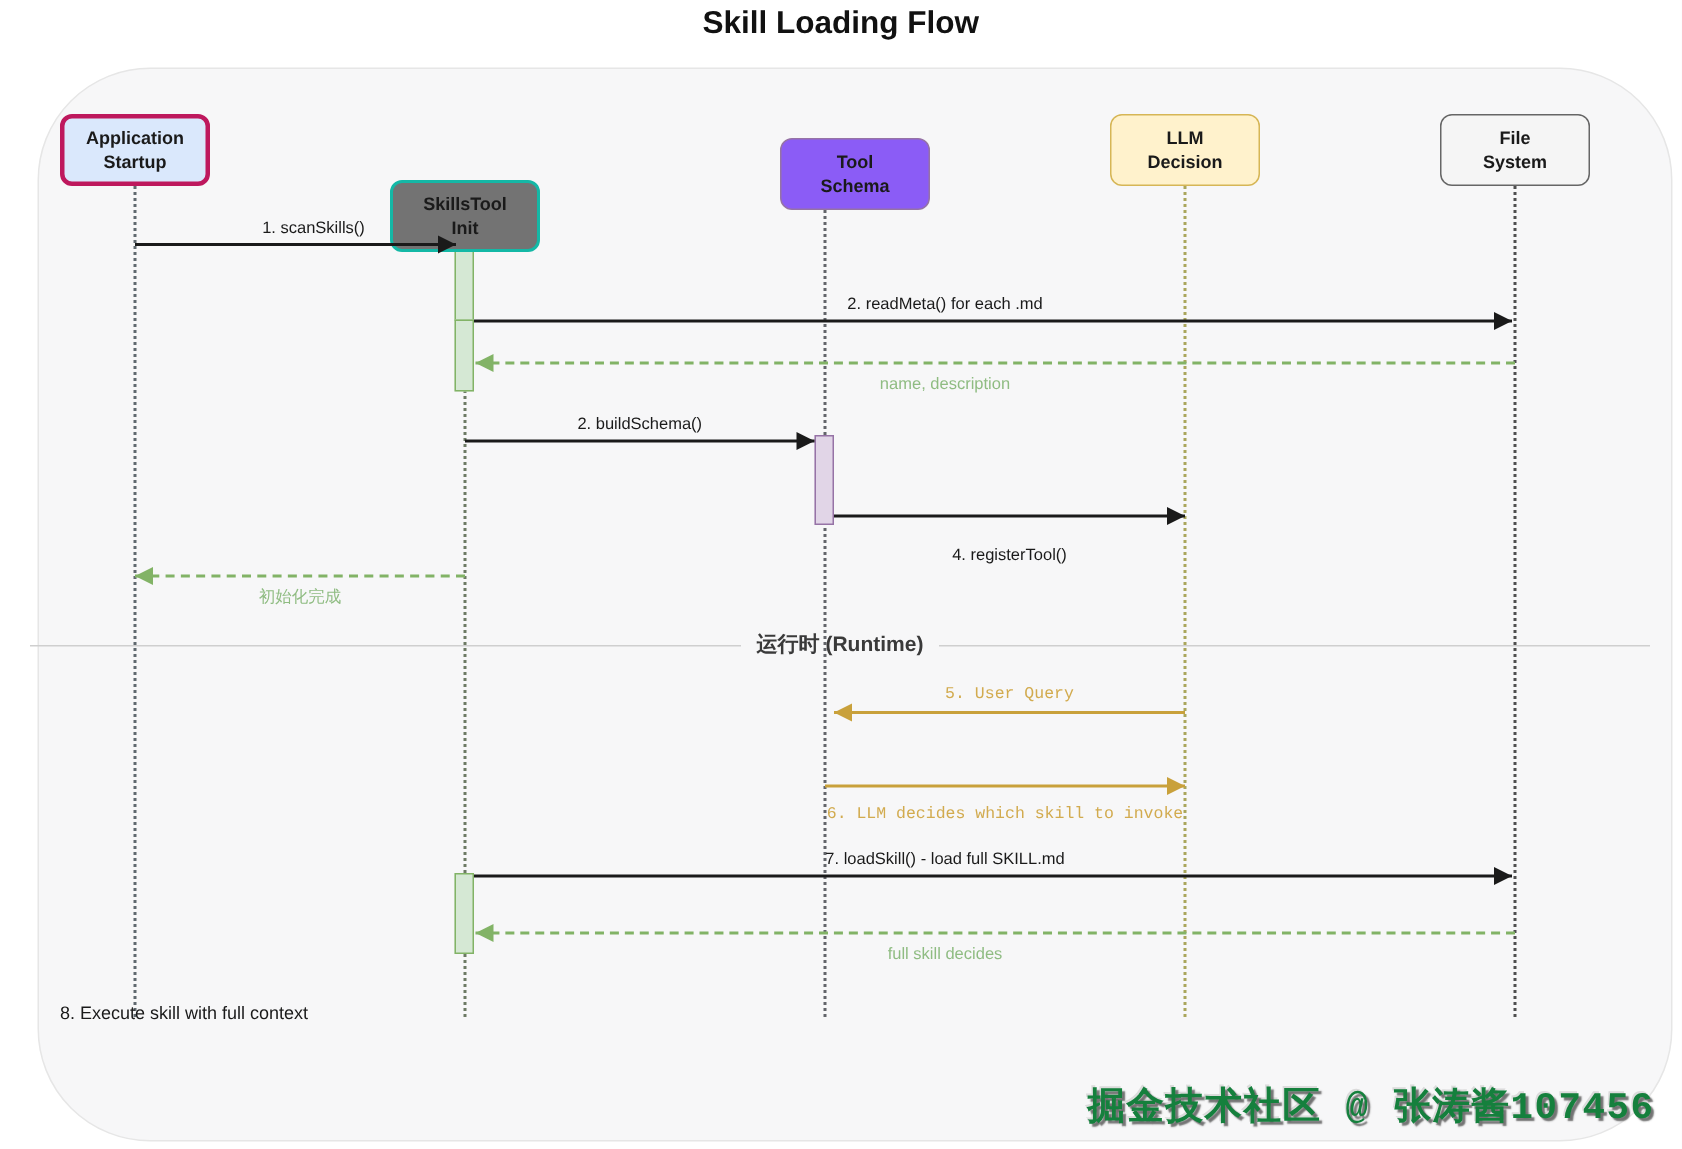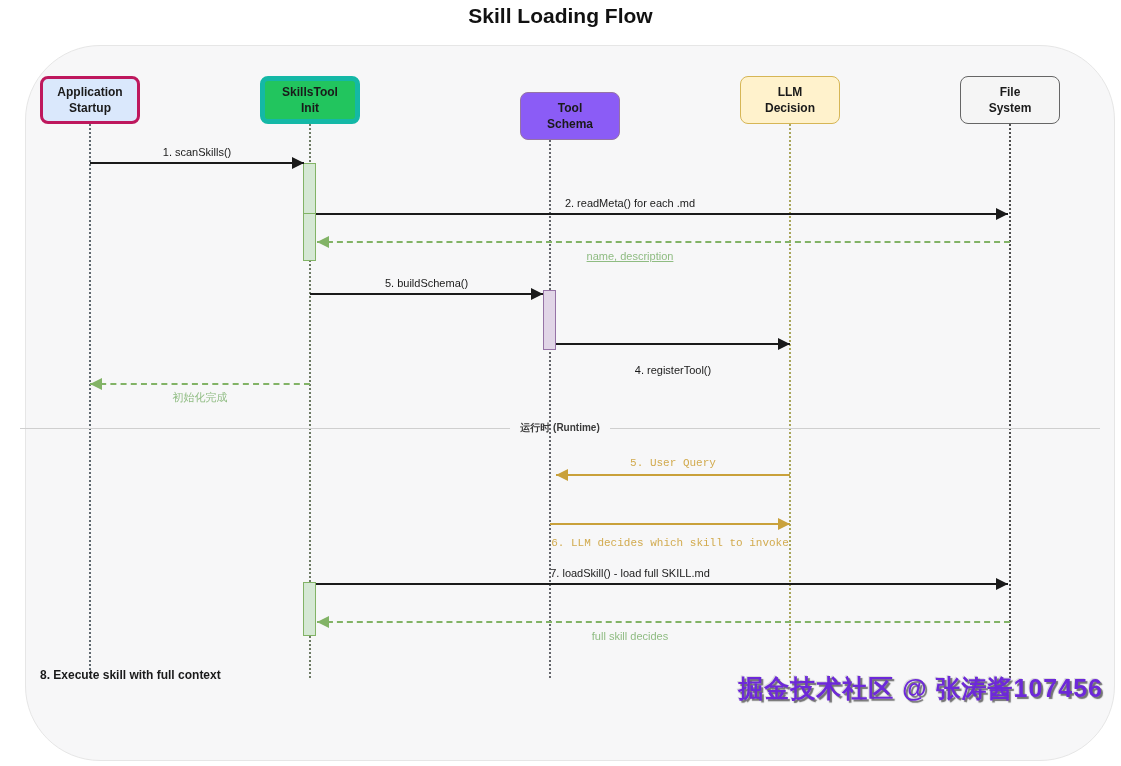--- a/index.html
+++ b/index.html
@@ -18,21 +18,21 @@
     background:#f7f7f8; border:1px solid #e6e6e6; border-radius:75px;
   }
   .participant {
     position:absolute; width:100px; height:48px; top:76px;
     border-radius:8px; display:flex; flex-direction:column;
     justify-content:center; align-items:center;
     font-size:12px; font-weight:bold; color:#1a1a1a; line-height:1.35;
     z-index:3;
   }
   .p-app  { left:40px;  background:#dae8fc; border:3px solid #be185d; }
-  .p-skills { left:260px; background:#22c55e; border:5px solid #14b8a6; }
+  .p-skills { left:260px; background:#737373; border:2px solid #14b8a6;margin-top:44px; }
   .p-tool { left:520px; background:#8b5cf6; border:1px solid #9673a6;margin-top:16px; }
   .p-llm  { left:740px; background:#fff2cc; border:1px solid #d6b656; }
   .p-file { left:960px; background:#f5f5f5; border:1px solid #666666; }
 
   .lifeline { position:absolute; top:124px; height:554px; width:0; z-index:1; }
   .ll-app  { left:89px;  border-left:2px dotted #60696f; }
   .ll-skills { left:309px; border-left:2px dotted #6d7a64; }
   .ll-tool { left:549px; border-left:2px dotted #63656a; }
   .ll-llm  { left:789px; border-left:2px dotted #aaa65c; }
   .ll-file { left:1009px; border-left:2px dotted #4f4f4f; }
@@ -53,30 +53,31 @@
   .head-l.gold { border-right-color:#c9a13b; }
   .head-l.green { border-right-color:#82b366; }
 
   .mlbl { position:absolute; text-align:center; font-size:11px; color:#1a1a1a; z-index:4; white-space:nowrap; }
   .mlbl.green { color:#8fbc82; }
   .mlbl.gold  { color:#d2ab4f;font-family:Liberation Mono, monospace; }
 
   .divider { position:absolute; left:20px; top:421px; width:1080px;
              display:flex; align-items:center; gap:10px; z-index:4; }
   .divider .rule { flex:1; height:1px; background:#cfcfcf; }
-  .divider .dlbl { font-size:10px; font-weight:bold; color:#3a3a3a; white-space:nowrap; }
+  .divider .dlbl { font-size:14px; font-weight:bold; color:#3a3a3a; white-space:nowrap; }
 
   .note8 { position:absolute; left:40px; top:668px; font-size:12px;
-           font-weight:bold; color:#1a1a1a; z-index:4; }
+           font-weight:normal; color:#1a1a1a; z-index:4; }
 
   .watermark {
-    position:absolute; right:18px; top:672px; z-index:5;
-    font-size:25px; font-weight:bold; color:#6d28d9; letter-spacing:1px;
+    position:absolute; right:18px; top:720px; z-index:5;
+    font-size:25px; font-weight:bold; color:#15803d; letter-spacing:1px;
     text-shadow:2px 2px 1px rgba(90,90,90,0.85), -1px -1px 0 rgba(200,200,200,0.6);
     white-space:nowrap;
+    font-family:Liberation Mono, monospace;
   }
 </style>
 </head>
 <body>
 
 <div class="stage">
 
   <div class="title">Skill Loading Flow</div>
 
   <div class="panel"></div>
@@ -106,36 +107,36 @@
   <div class="participant p-file">
     <span>File</span>
     <span>System</span>
   </div>
 
   <div class="act act-green" style="left:303px; top:163px; height:51px;"></div>
   <div class="act act-green" style="left:303px; top:213px; height:48px;"></div>
   <div class="act act-purple" style="left:543px; top:290px; height:60px;"></div>
   <div class="act act-green" style="left:303px; top:582px; height:54px;"></div>
 
-  <div class="mlbl" style="left:90px; top:146px; width:214px;">1. scanSkills()</div>
+  <div class="mlbl" style="left:102px; top:146px; width:214px;">1. scanSkills()</div>
   <div class="msg m-black" style="left:90px; top:162px; width:214px;">
     <span class="head head-r"></span>
   </div>
 
   <div class="mlbl" style="left:316px; top:197px; width:628px;">2. readMeta() for each .md</div>
   <div class="msg m-black" style="left:316px; top:213px; width:692px;">
     <span class="head head-r"></span>
   </div>
 
   <div class="msg m-green-dash" style="left:317px; top:241px; width:693px;">
     <span class="head head-l green"></span>
   </div>
-  <div class="mlbl green" style="left:317px; top:250px; width:626px;text-decoration:underline;">name, description</div>
+  <div class="mlbl green" style="left:317px; top:250px; width:626px;">name, description</div>
 
-  <div class="mlbl" style="left:310px; top:277px; width:233px;">5. buildSchema()</div>
+  <div class="mlbl" style="left:310px; top:277px; width:233px;">2. buildSchema()</div>
   <div class="msg m-black" style="left:310px; top:293px; width:233px;">
     <span class="head head-r"></span>
   </div>
 
   <div class="mlbl" style="left:556px; top:327px; width:234px;margin-top:37px;">4. registerTool()</div>
   <div class="msg m-black" style="left:556px; top:343px; width:234px;">
     <span class="head head-r"></span>
   </div>
 
   <div class="msg m-green-dash" style="left:90px; top:383px; width:220px;">

